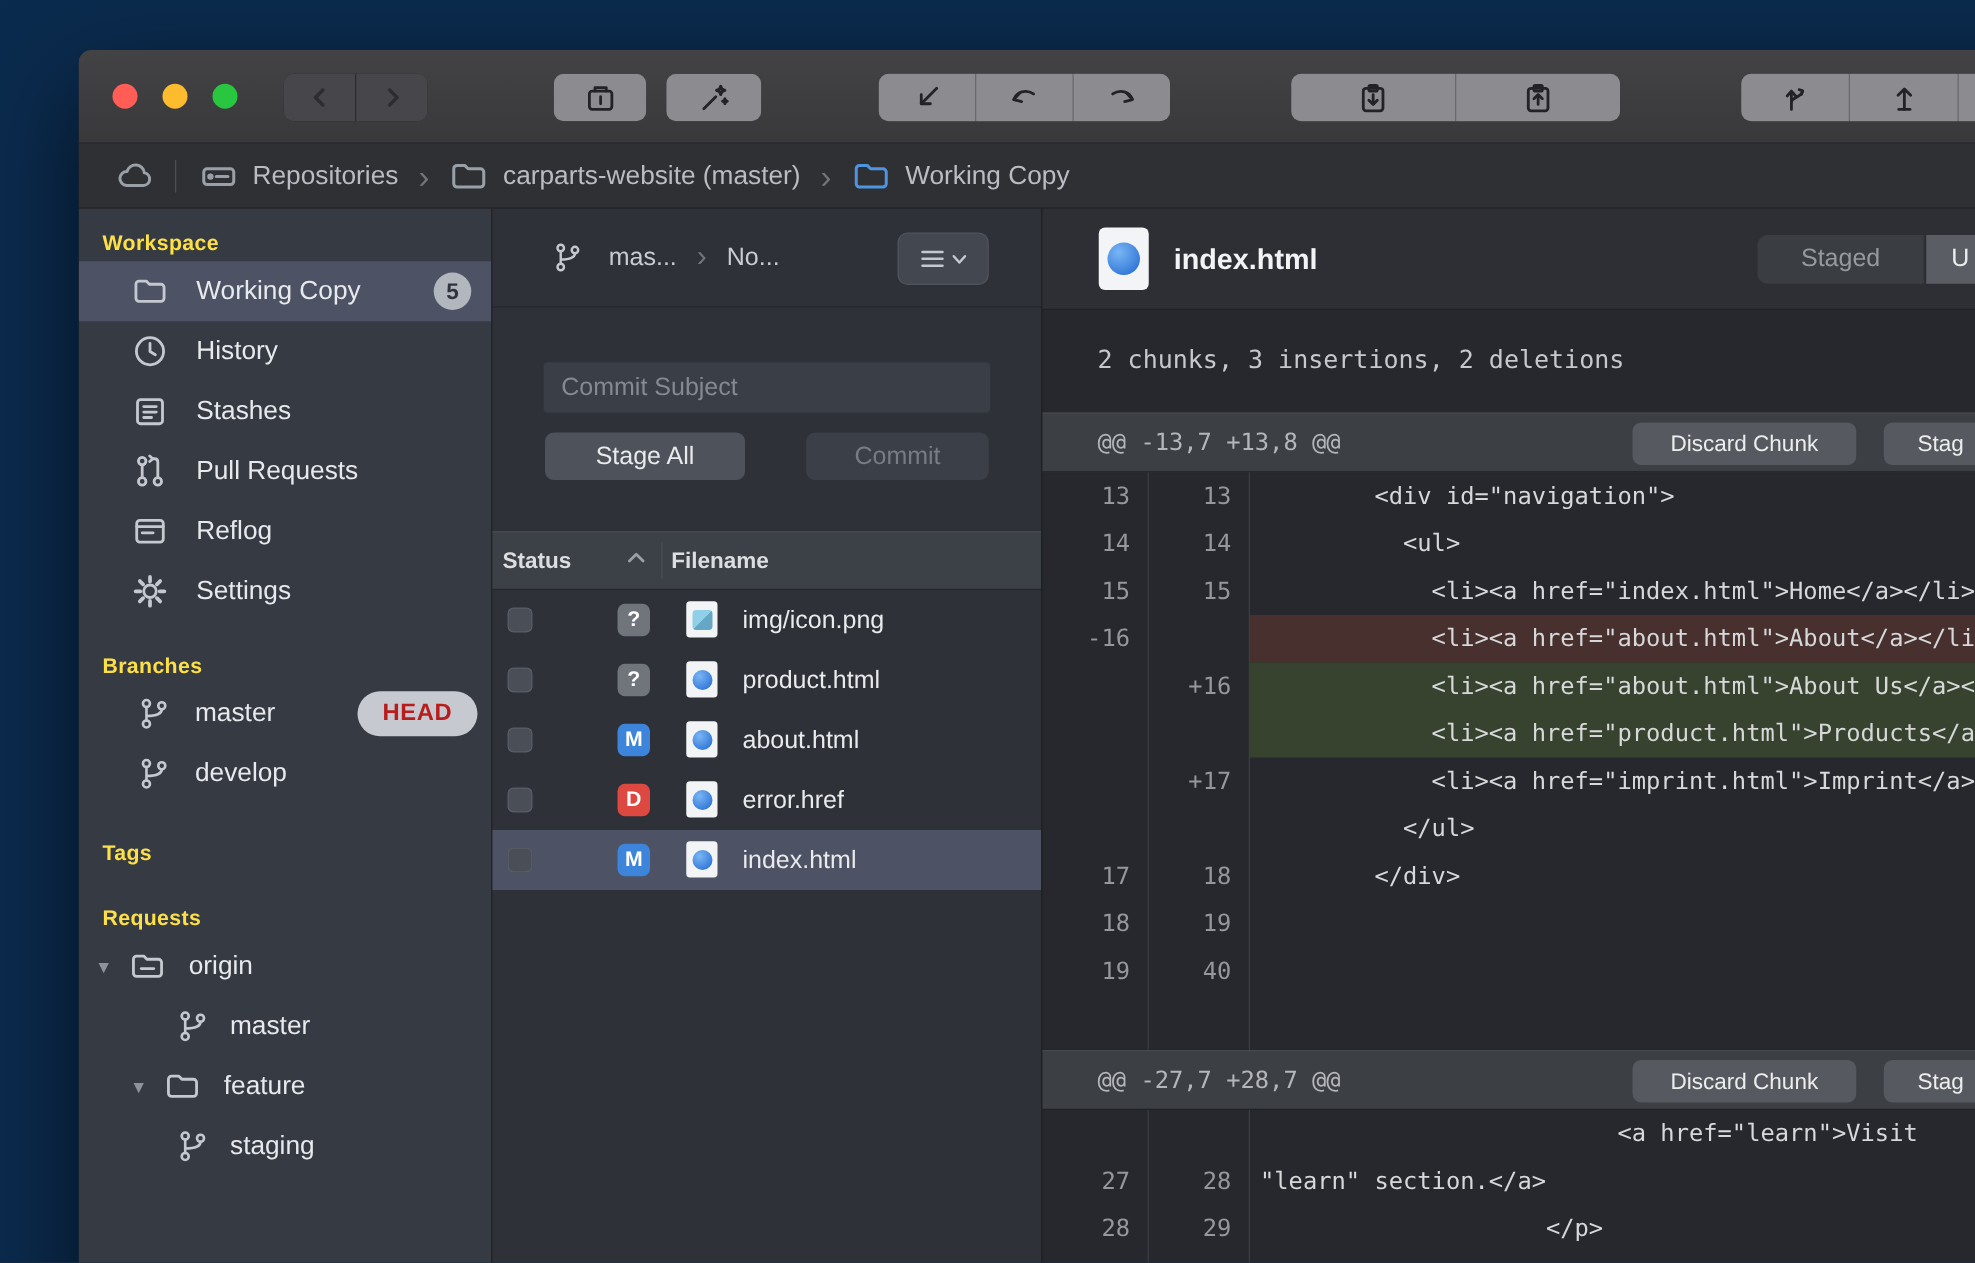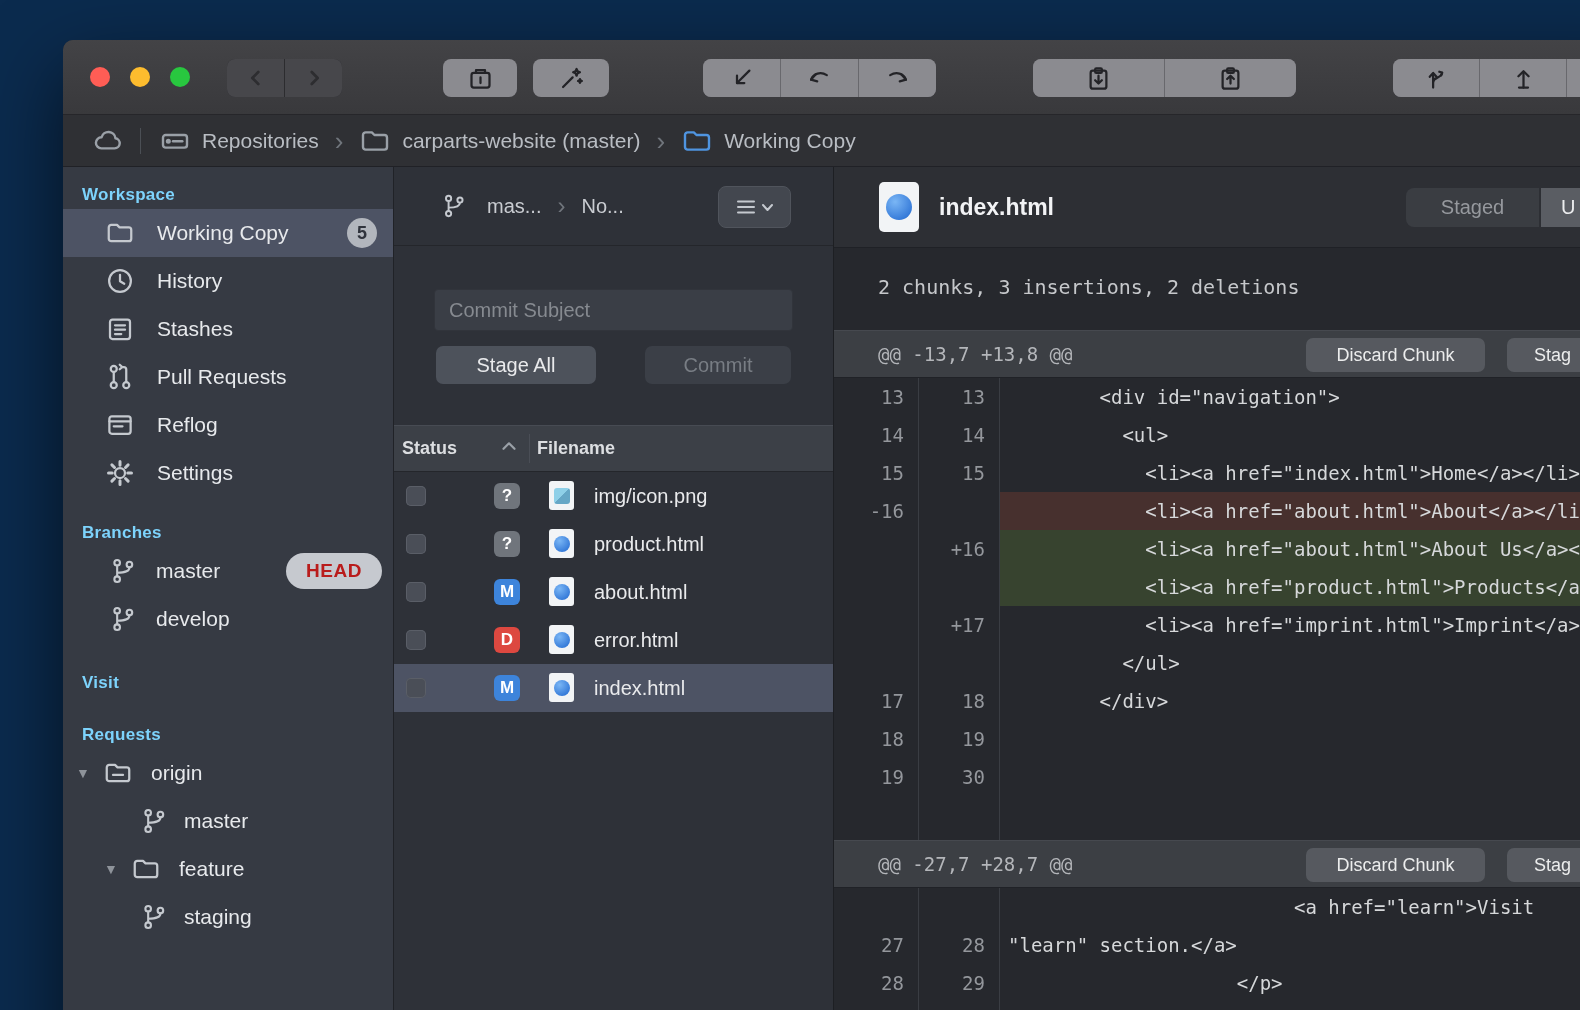--- a/index.html
+++ b/index.html
@@ -38,21 +38,21 @@
   .bc-item{display:flex;align-items:center;gap:11px}
   .bc-folder-blue{stroke:#4f94e0 !important}
 
   
   .wbody{position:absolute;left:0;top:127px;right:0;height:900px}
   .sidebar{position:absolute;left:0;top:0;width:330px;height:100%;background:#363a43;padding-top:14px}
   .middle{position:absolute;left:330px;top:0;width:440px;height:100%;background:#2e3138;border-left:1px solid #202227}
   .diffpane{position:absolute;left:770px;top:0;width:810px;height:100%;background:#26282d;border-left:1px solid #1d1f23}
 
   
-  .sec-label{height:28px;line-height:28px;padding-left:19px;font-size:17px;font-weight:bold;color:#7dd3fc;letter-spacing:.3px}
+  .sec-label{height:28px;line-height:28px;padding-left:19px;font-size:17px;font-weight:bold;color:#fde047;letter-spacing:.3px}
   .srow{height:48px;display:flex;align-items:center;font-size:21px;color:#e7e9ec}
   .srow .sicon{width:30px;height:30px;margin:0 22px 0 42px;flex:none}
   .sicon svg{width:100%;height:100%;stroke:#c5c9cf;fill:none;stroke-width:1.8;stroke-linecap:round;stroke-linejoin:round}
   .srow.selected{background:#4d5364}
   .count-badge{margin-left:auto;margin-right:16px;width:30px;height:30px;border-radius:50%;
     background:#b2b6bd;color:#30343d;font-weight:bold;font-size:18px;text-align:center;line-height:30px}
   .head-pill{margin-left:auto;margin-right:11px;width:96px;height:36px;border-radius:18px;
     background:#c6c9cf;color:#b91c1c;font-weight:bold;font-size:19px;text-align:center;line-height:36px;letter-spacing:.5px}
   .mt22{margin-top:22px}.mt26{margin-top:26px}.mt24{margin-top:24px}
   .brow .sicon{margin:0 19px 0 46px;width:28px;height:28px}
@@ -327,21 +327,21 @@
           <span class="sicon">
             <svg viewBox="0 0 24 24">
                 <circle cx="7" cy="5" r="2.4"></circle>
                 <circle cx="7" cy="19" r="2.4"></circle>
                 <circle cx="17.5" cy="6.5" r="2.4"></circle>
             <path d="M7 7.4v9.2M7 13.5c7 0 10.5-1.8 10.5-4.6"></path>
               </svg></span>
           <span>develop</span>
         </div>
 
-        <div class="sec-label mt26">Visit</div>
+        <div class="sec-label mt26">Tags</div>
         <div class="sec-label mt24">Requests</div>
 
         <div class="srow r-origin">
           <span class="tri">▼</span>
           <span class="sicon">
             <svg viewBox="0 0 24 24">
                 <path d="M3 7.5c0-1.1.9-2 2-2h4.6l2 2H19c1.1 0 2 .9 2 2v7c0 1.1-.9 2-2 2H5c-1.1 0-2-.9-2-2z"></path>
             <path d="M8 13.5h8"></path>
               </svg></span>
           <span>origin</span>
@@ -425,21 +425,21 @@
           <div class="frow">
             <span class="cbx"></span>
             <span class="sbadge m">M</span>
             <span class="doc"></span>
             <span class="fname">about.html</span>
           </div>
           <div class="frow">
             <span class="cbx"></span>
             <span class="sbadge d">D</span>
             <span class="doc"></span>
-            <span class="fname">error.html</span>
+            <span class="fname">error.href</span>
           </div>
           <div class="frow selected">
             <span class="cbx"></span>
             <span class="sbadge m">M</span>
             <span class="doc"></span>
             <span class="fname">index.html</span>
           </div>
         </div>
       </section>
 
@@ -507,21 +507,21 @@
             <span class="gnew">18</span>
             <span class="code">        &lt;/div&gt;</span>
           </div>
           <div class="dline">
             <span class="gold">18</span>
             <span class="gnew">19</span>
             <span class="code"></span>
           </div>
           <div class="dline">
             <span class="gold">19</span>
-            <span class="gnew">30</span>
+            <span class="gnew">40</span>
             <span class="code"></span>
           </div>
         </div>
 
         <div class="chunkheader ch2">
           <span class="at">@@ -27,7 +28,7 @@</span>
           <button class="chbtn discard">Discard Chunk</button>
           <button class="chbtn stagechunk">Stag</button>
         </div>
 

